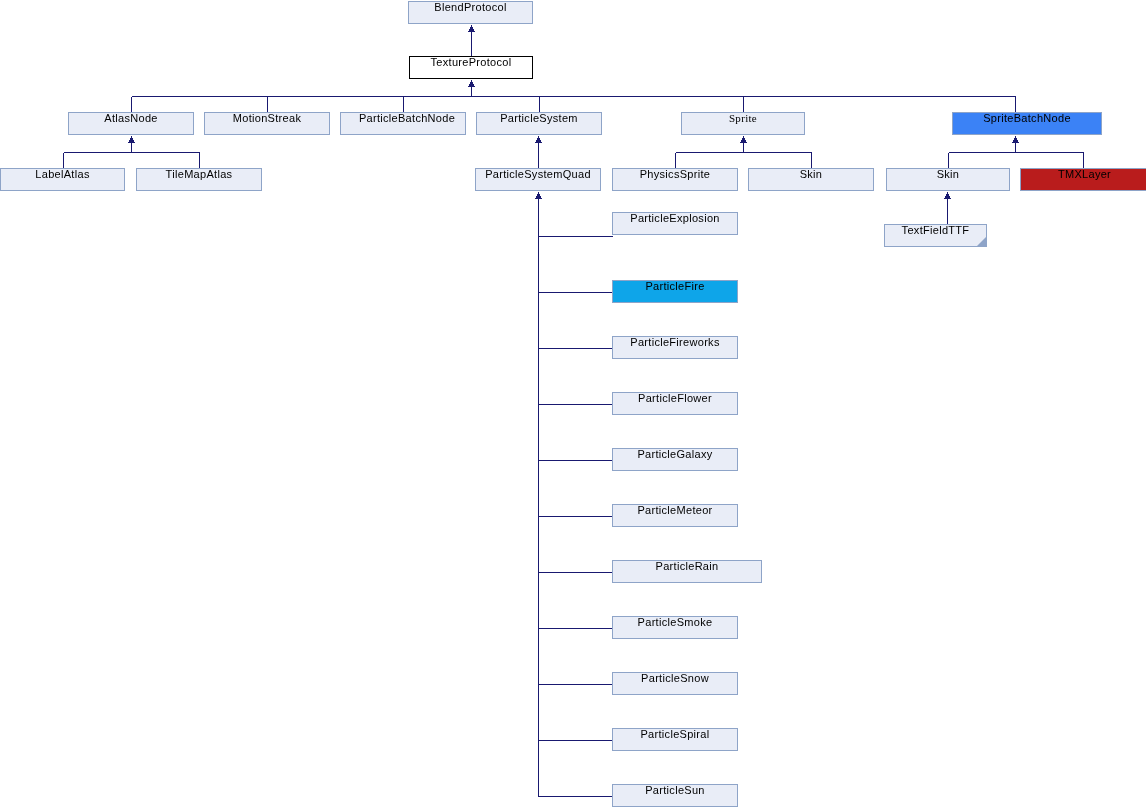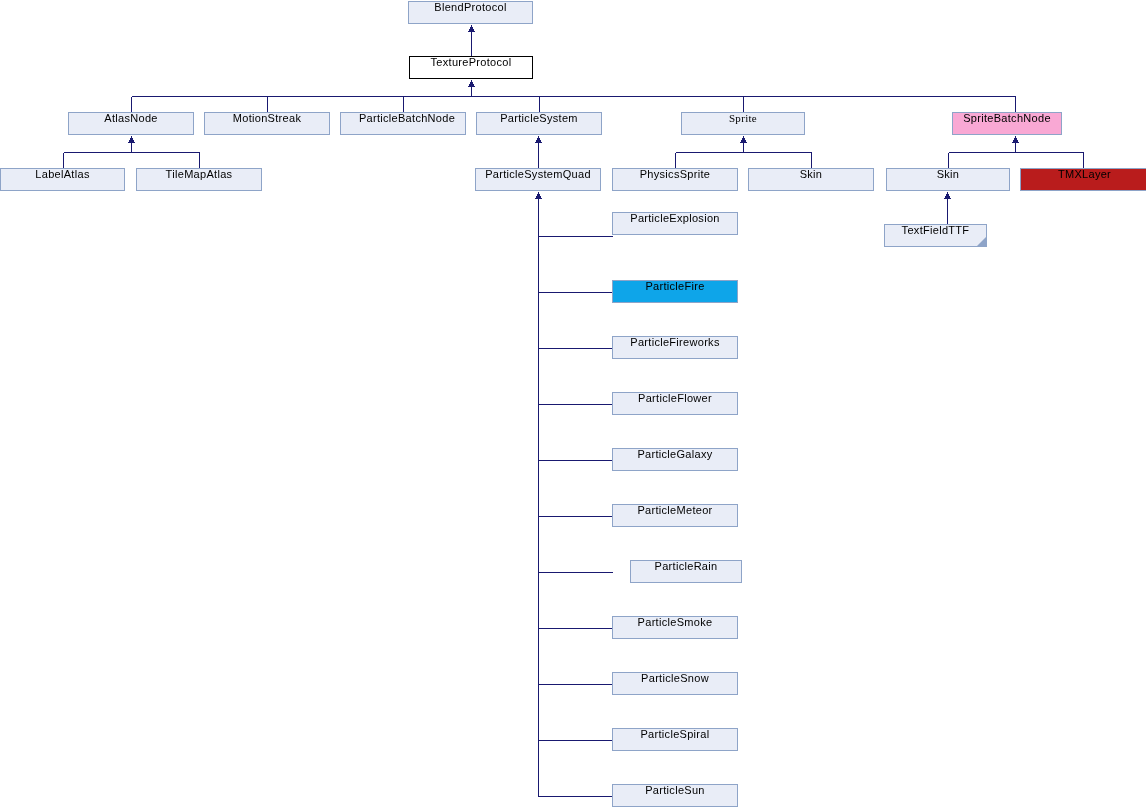--- a/index.html
+++ b/index.html
@@ -111,21 +111,21 @@
       </div>
       <div class="node" style="left: 340px; top: 112px; width: 126px; height: 23px; background: rgb(233, 237, 247); border: 1px solid rgb(142, 164, 200); padding-left: 8px;">
         <span>ParticleBatchNode</span>
       </div>
       <div class="node" style="left: 476px; top: 112px; width: 126px; height: 23px; background: rgb(233, 237, 247); border: 1px solid rgb(142, 164, 200);">
         <span>ParticleSystem</span>
       </div>
       <div class="node" style="left: 681px; top: 112px; width: 124px; height: 23px; background: rgb(233, 237, 247); border: 1px solid rgb(142, 164, 200); font-family: Liberation Serif, serif;">
         <span>Sprite</span>
       </div>
-      <div class="node" style="left: 952px; top: 112px; width: 110px; height: 23px; background: #f9a8d4; border: 1px solid rgb(142, 164, 200);">
+      <div class="node" style="left: 952px; top: 112px; width: 150px; height: 23px; background: #3b82f6; border: 1px solid rgb(142, 164, 200);">
         <span>SpriteBatchNode</span>
       </div>
       <div class="node" style="left: 0px; top: 168px; width: 125px; height: 23px; background: rgb(233, 237, 247); border: 1px solid rgb(142, 164, 200);">
         <span>LabelAtlas</span>
       </div>
       <div class="node" style="left: 136px; top: 168px; width: 126px; height: 23px; background: rgb(233, 237, 247); border: 1px solid rgb(142, 164, 200);">
         <span>TileMapAtlas</span>
       </div>
       <div class="node" style="left: 475px; top: 168px; width: 126px; height: 23px; background: rgb(233, 237, 247); border: 1px solid rgb(142, 164, 200);">
         <span>ParticleSystemQuad</span>
@@ -157,21 +157,21 @@
       </div>
       <div class="node" style="left: 612px; top: 392px; width: 126px; height: 23px; background: rgb(233, 237, 247); border: 1px solid rgb(142, 164, 200);">
         <span>ParticleFlower</span>
       </div>
       <div class="node" style="left: 612px; top: 448px; width: 126px; height: 23px; background: rgb(233, 237, 247); border: 1px solid rgb(142, 164, 200);">
         <span>ParticleGalaxy</span>
       </div>
       <div class="node" style="left: 612px; top: 504px; width: 126px; height: 23px; background: rgb(233, 237, 247); border: 1px solid rgb(142, 164, 200);">
         <span>ParticleMeteor</span>
       </div>
-      <div class="node" style="left: 612px; top: 560px; width: 112px; height: 23px; background: rgb(233, 237, 247); border: 1px solid rgb(142, 164, 200); margin-left: 18px;">
+      <div class="node" style="left: 612px; top: 560px; width: 150px; height: 23px; background: rgb(233, 237, 247); border: 1px solid rgb(142, 164, 200);">
         <span>ParticleRain</span>
       </div>
       <div class="node" style="left: 612px; top: 616px; width: 126px; height: 23px; background: rgb(233, 237, 247); border: 1px solid rgb(142, 164, 200);">
         <span>ParticleSmoke</span>
       </div>
       <div class="node" style="left: 612px; top: 672px; width: 126px; height: 23px; background: rgb(233, 237, 247); border: 1px solid rgb(142, 164, 200);">
         <span>ParticleSnow</span>
       </div>
       <div class="node" style="left: 612px; top: 728px; width: 126px; height: 23px; background: rgb(233, 237, 247); border: 1px solid rgb(142, 164, 200);">
         <span>ParticleSpiral</span>

